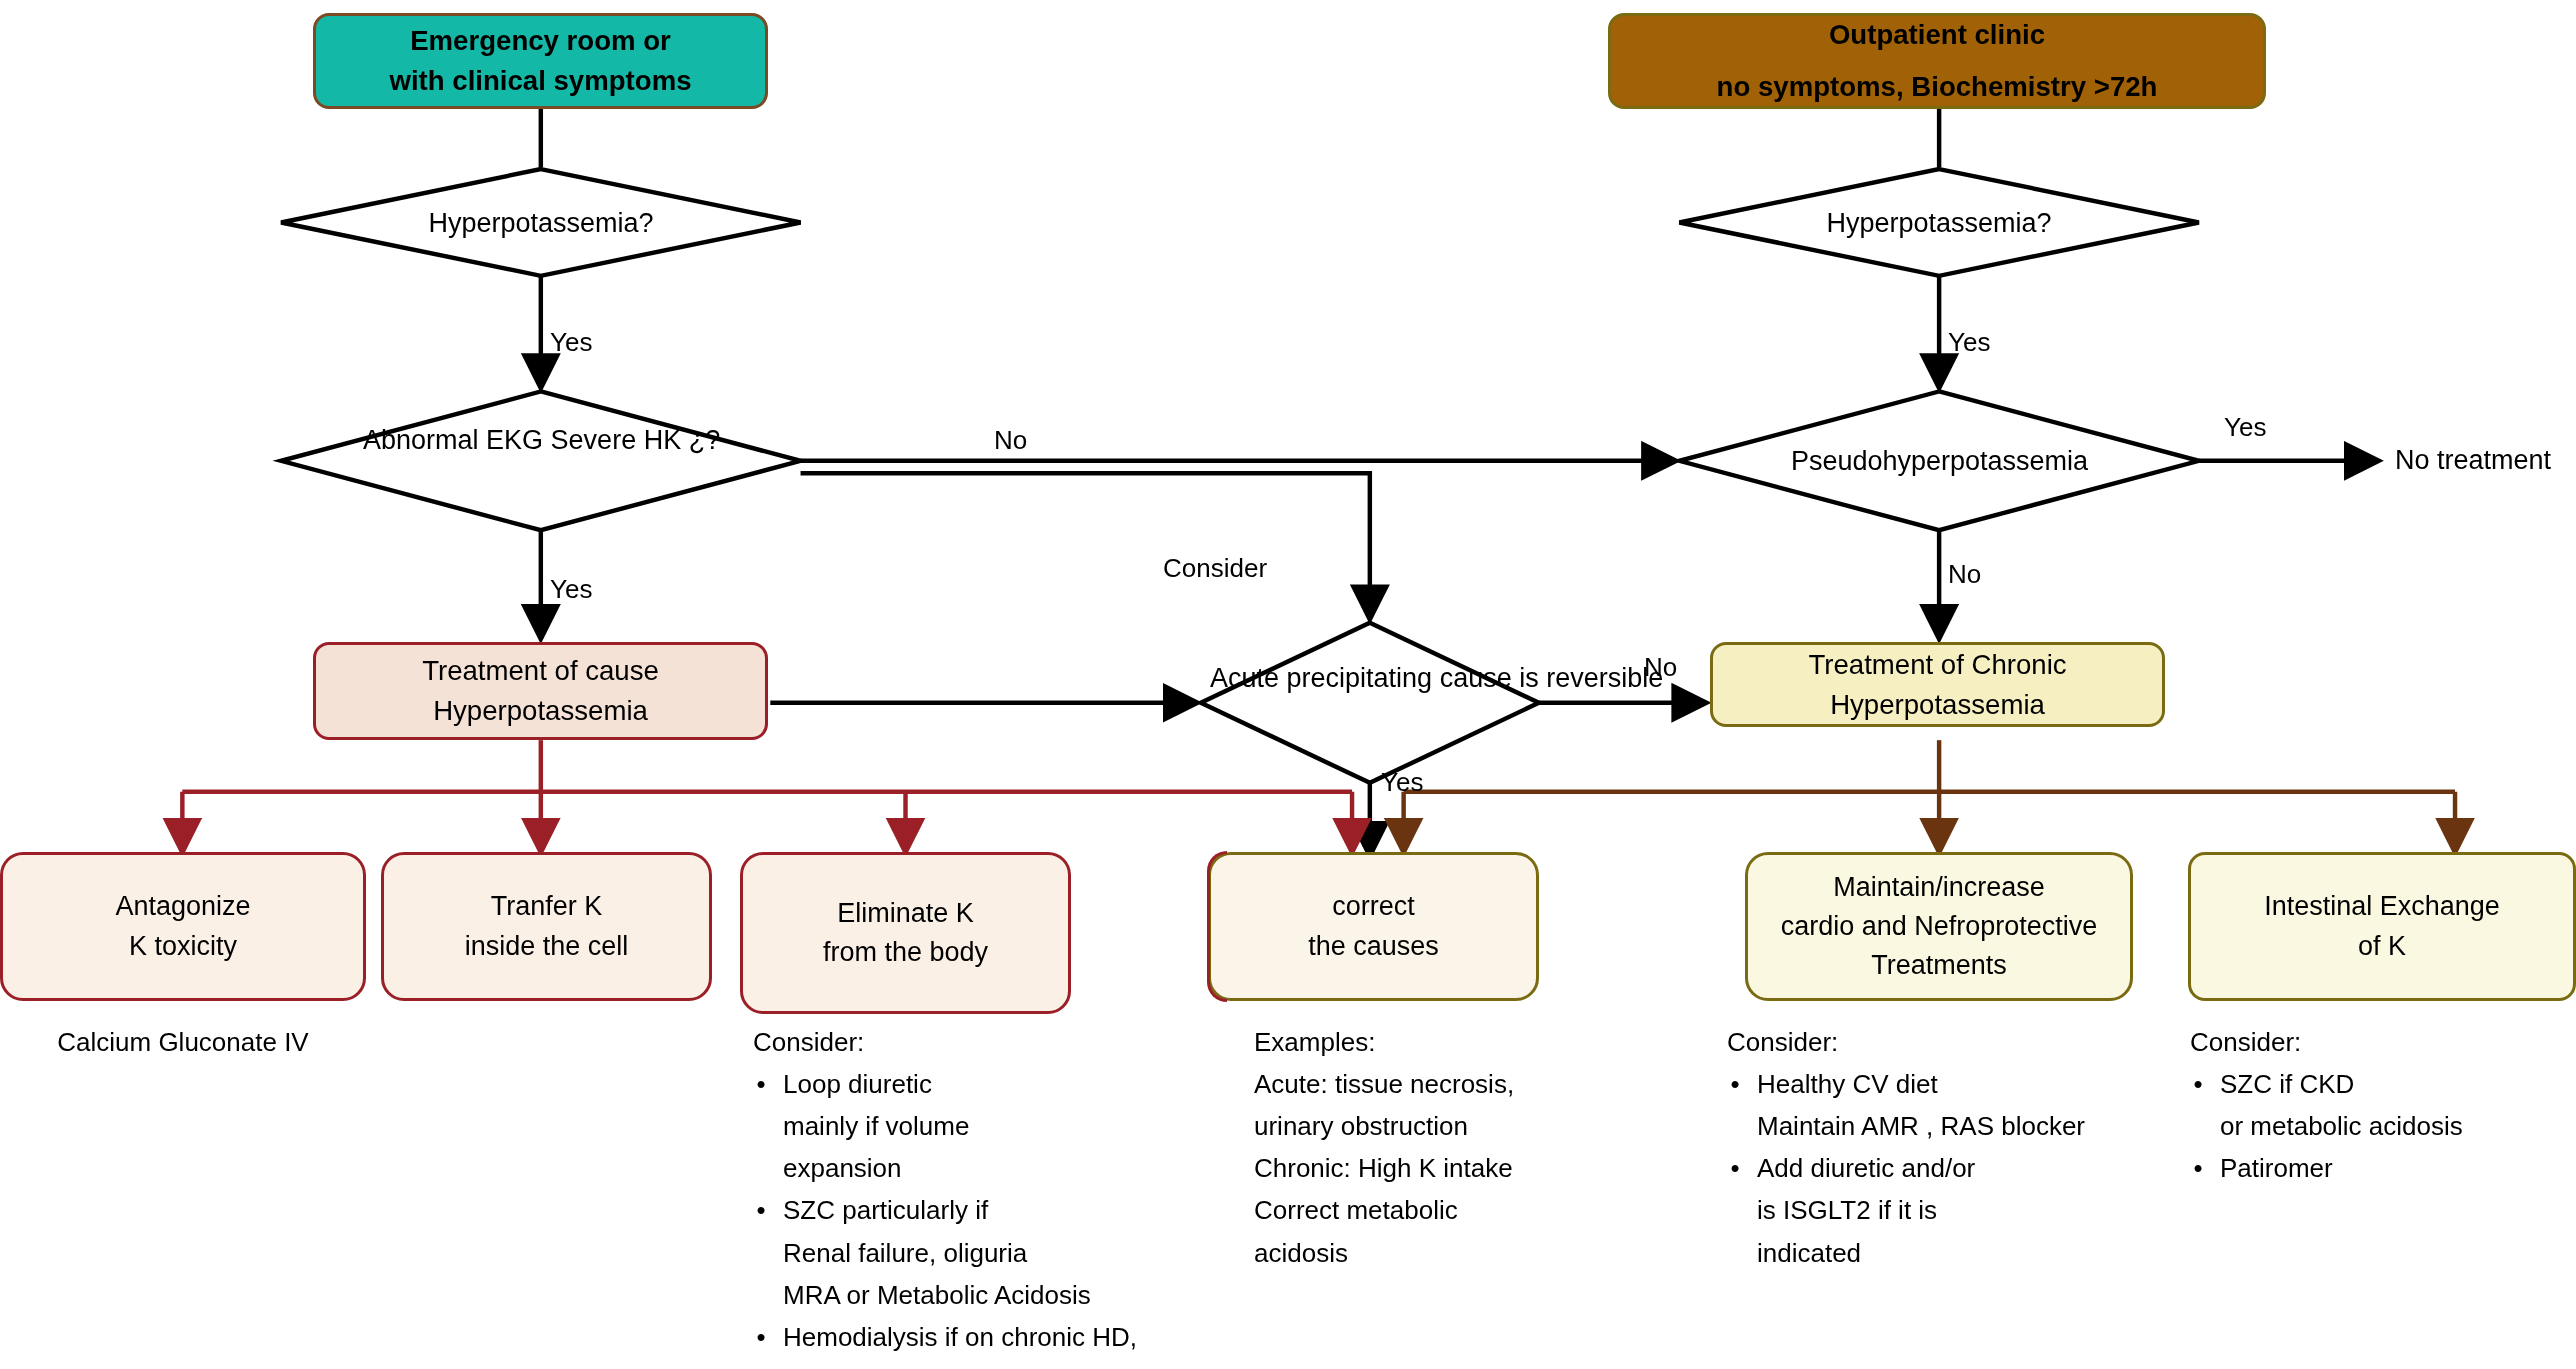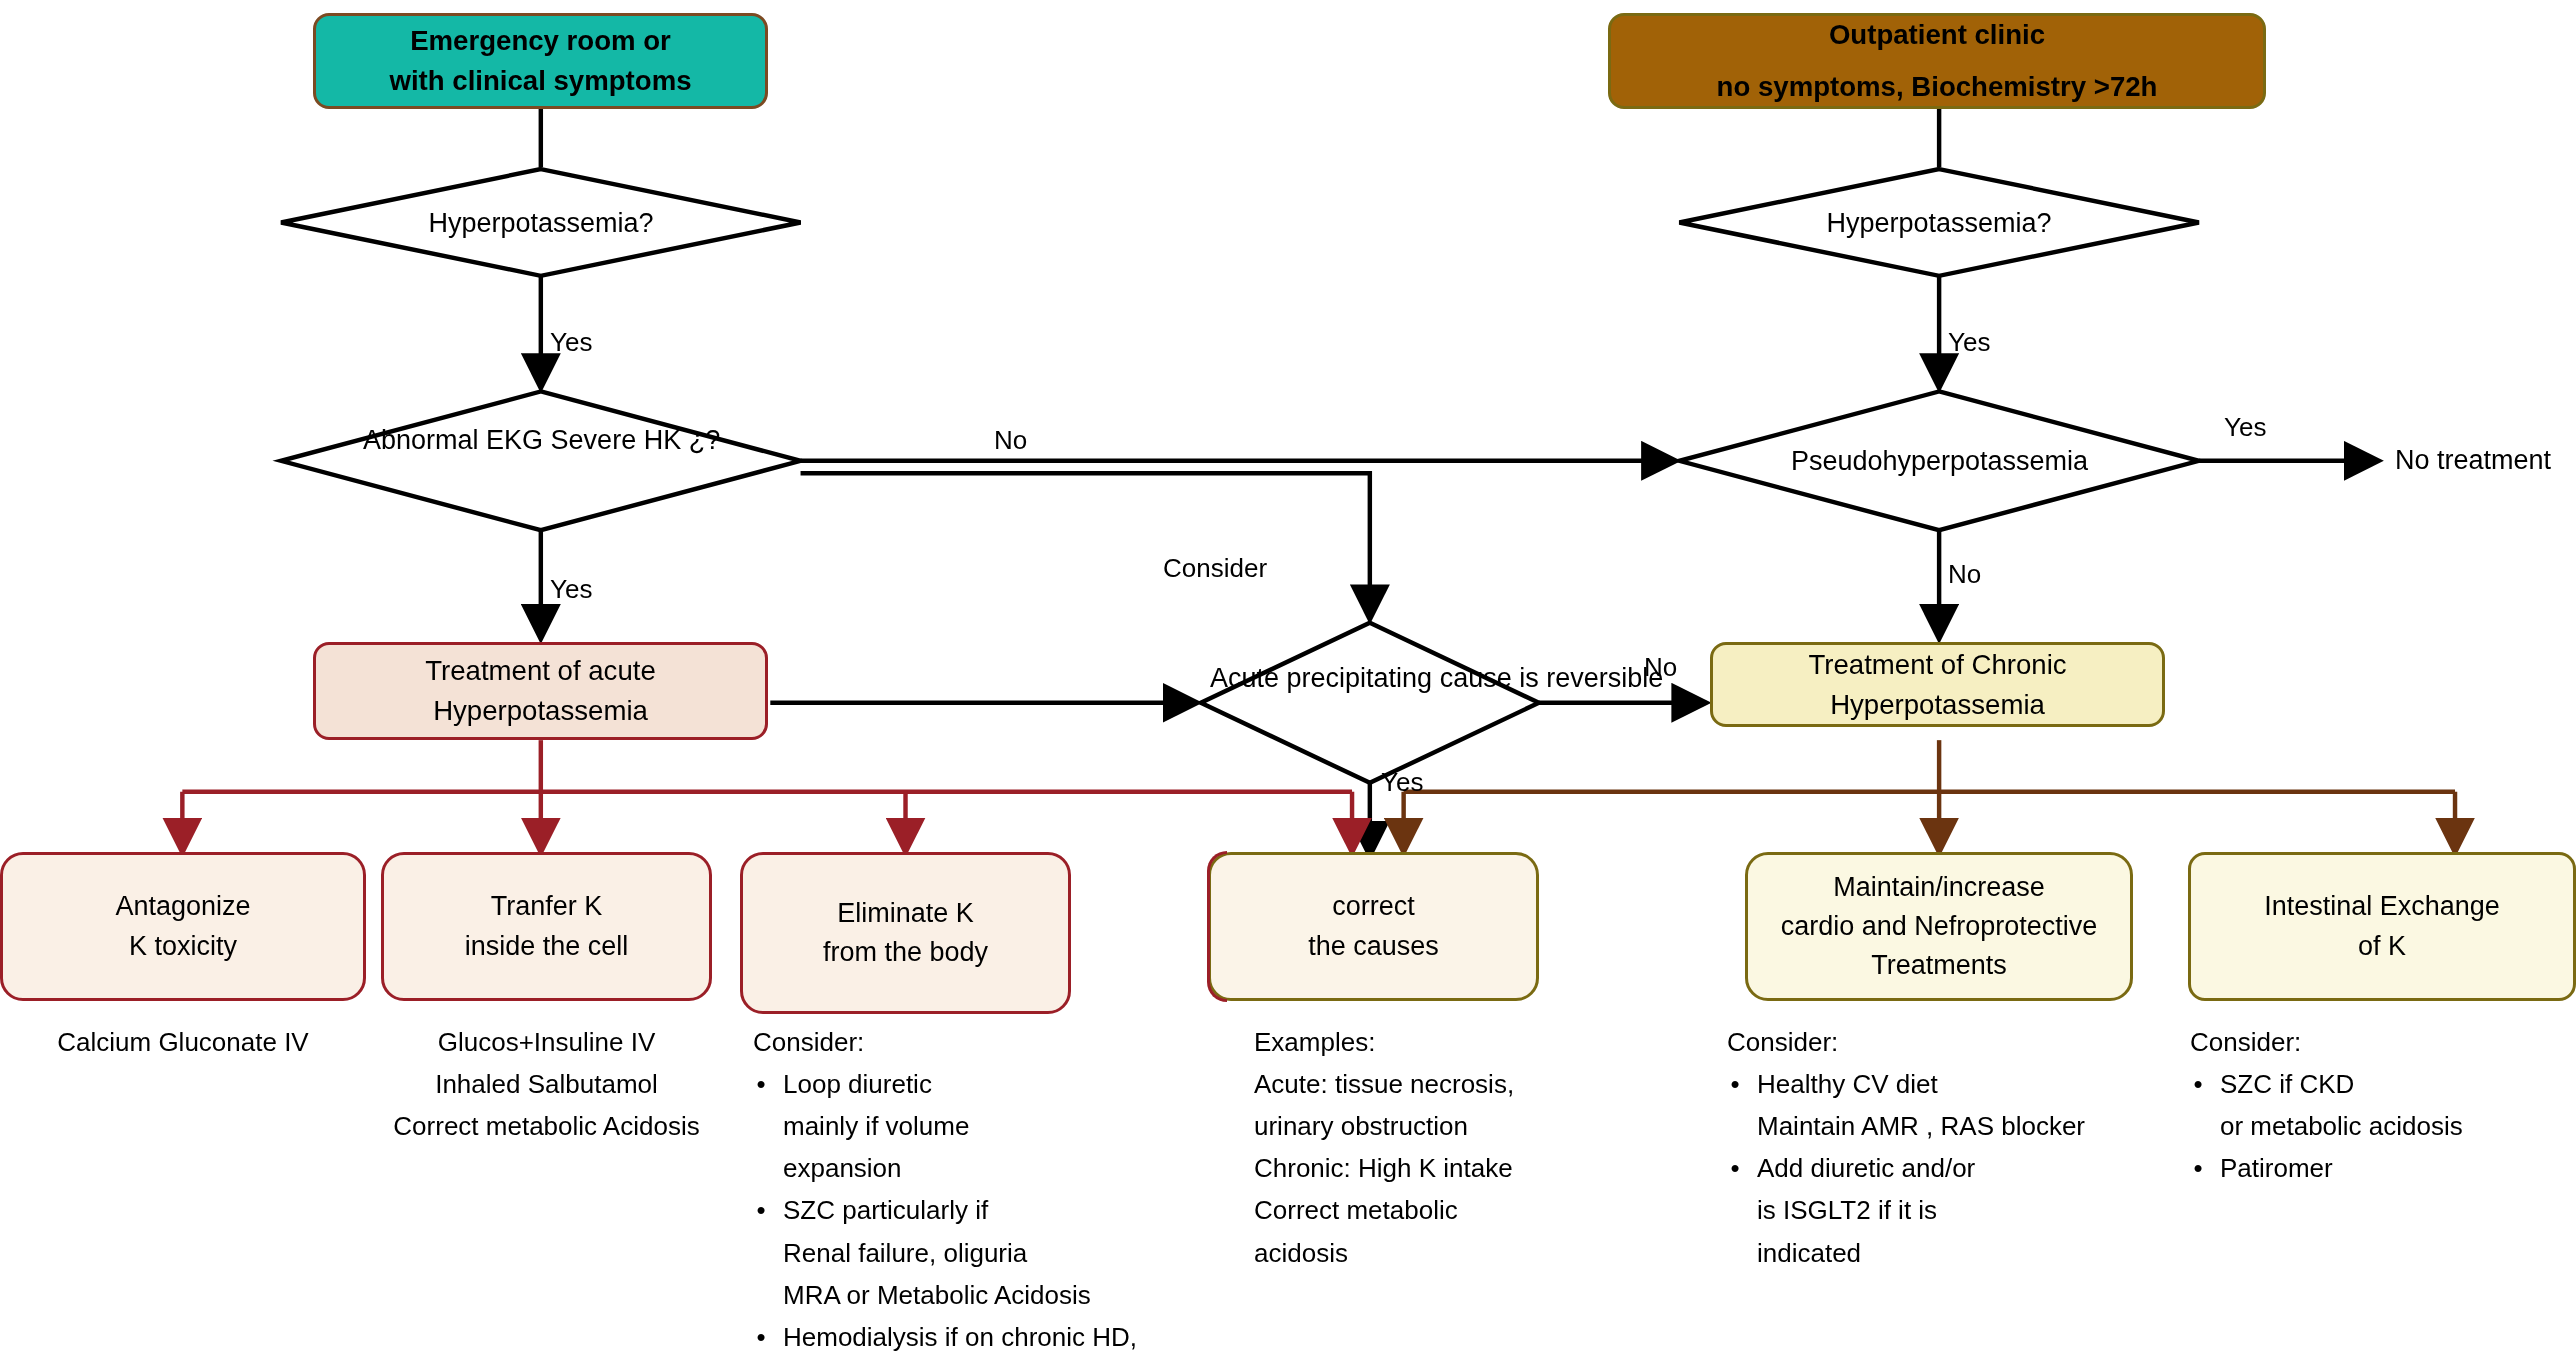--- a/index.html
+++ b/index.html
@@ -133,21 +133,21 @@
   <div class="elabel" style="left:994px;top:425px;">No</div>
   <div class="elabel" style="left:2224px;top:412px;">Yes</div>
   <div class="elabel" style="left:1948px;top:559px;">No</div>
   <div class="elabel" style="left:1163px;top:553px;">Consider</div>
   <div class="elabel" style="left:1644px;top:652px;">No</div>
   <div class="elabel" style="left:1381px;top:767px;">Yes</div>
 
   <div class="plain" style="left:2395px;top:445px;">No treatment</div>
 
   <div class="node proc proc-red" style="left:313px;top:642px;width:455px;height:98px;">
-    <span class="ln">Treatment of acute</span>
+    <span class="ln">Treatment of cause</span>
     <span class="ln">Hyperpotassemia</span>
   </div>
 
   <div class="node proc proc-yel" style="left:1710px;top:642px;width:455px;height:85px;">
     <span class="ln">Treatment of Chronic</span>
     <span class="ln">Hyperpotassemia</span>
   </div>
 
   <div class="node leaf leaf-red" style="left:0px;top:852px;width:366px;height:149px;">
     <span class="ln">Antagonize</span>
@@ -177,25 +177,20 @@
 
   <div class="node leaf leaf-yel" style="left:2188px;top:852px;width:388px;height:149px;border-radius:17px;">
     <span class="ln">Intestinal Exchange</span>
     <span class="ln">of K</span>
   </div>
 
   <div class="txtblk ctr" style="left:0px;top:1021px;width:366px;">
     <span class="pl">Calcium Gluconate IV</span>
   </div>
 
-  <div class="txtblk ctr" style="left:372px;top:1021px;width:349px;">
-    <span class="pl">Glucos+Insuline IV</span>
-    <span class="pl">Inhaled Salbutamol</span>
-    <span class="pl">Correct metabolic  Acidosis</span>
-  </div>
 
   <div class="txtblk" style="left:753px;top:1021px;width:463px;">
     <span class="hd">Consider:</span>
     <span class="li">Loop diuretic</span>
     <span class="cont">mainly if volume</span>
     <span class="cont">expansion</span>
     <span class="li">SZC particularly if</span>
     <span class="cont">Renal failure, oliguria</span>
     <span class="cont">MRA or Metabolic Acidosis</span>
     <span class="li">Hemodialysis if on chronic HD,</span>

